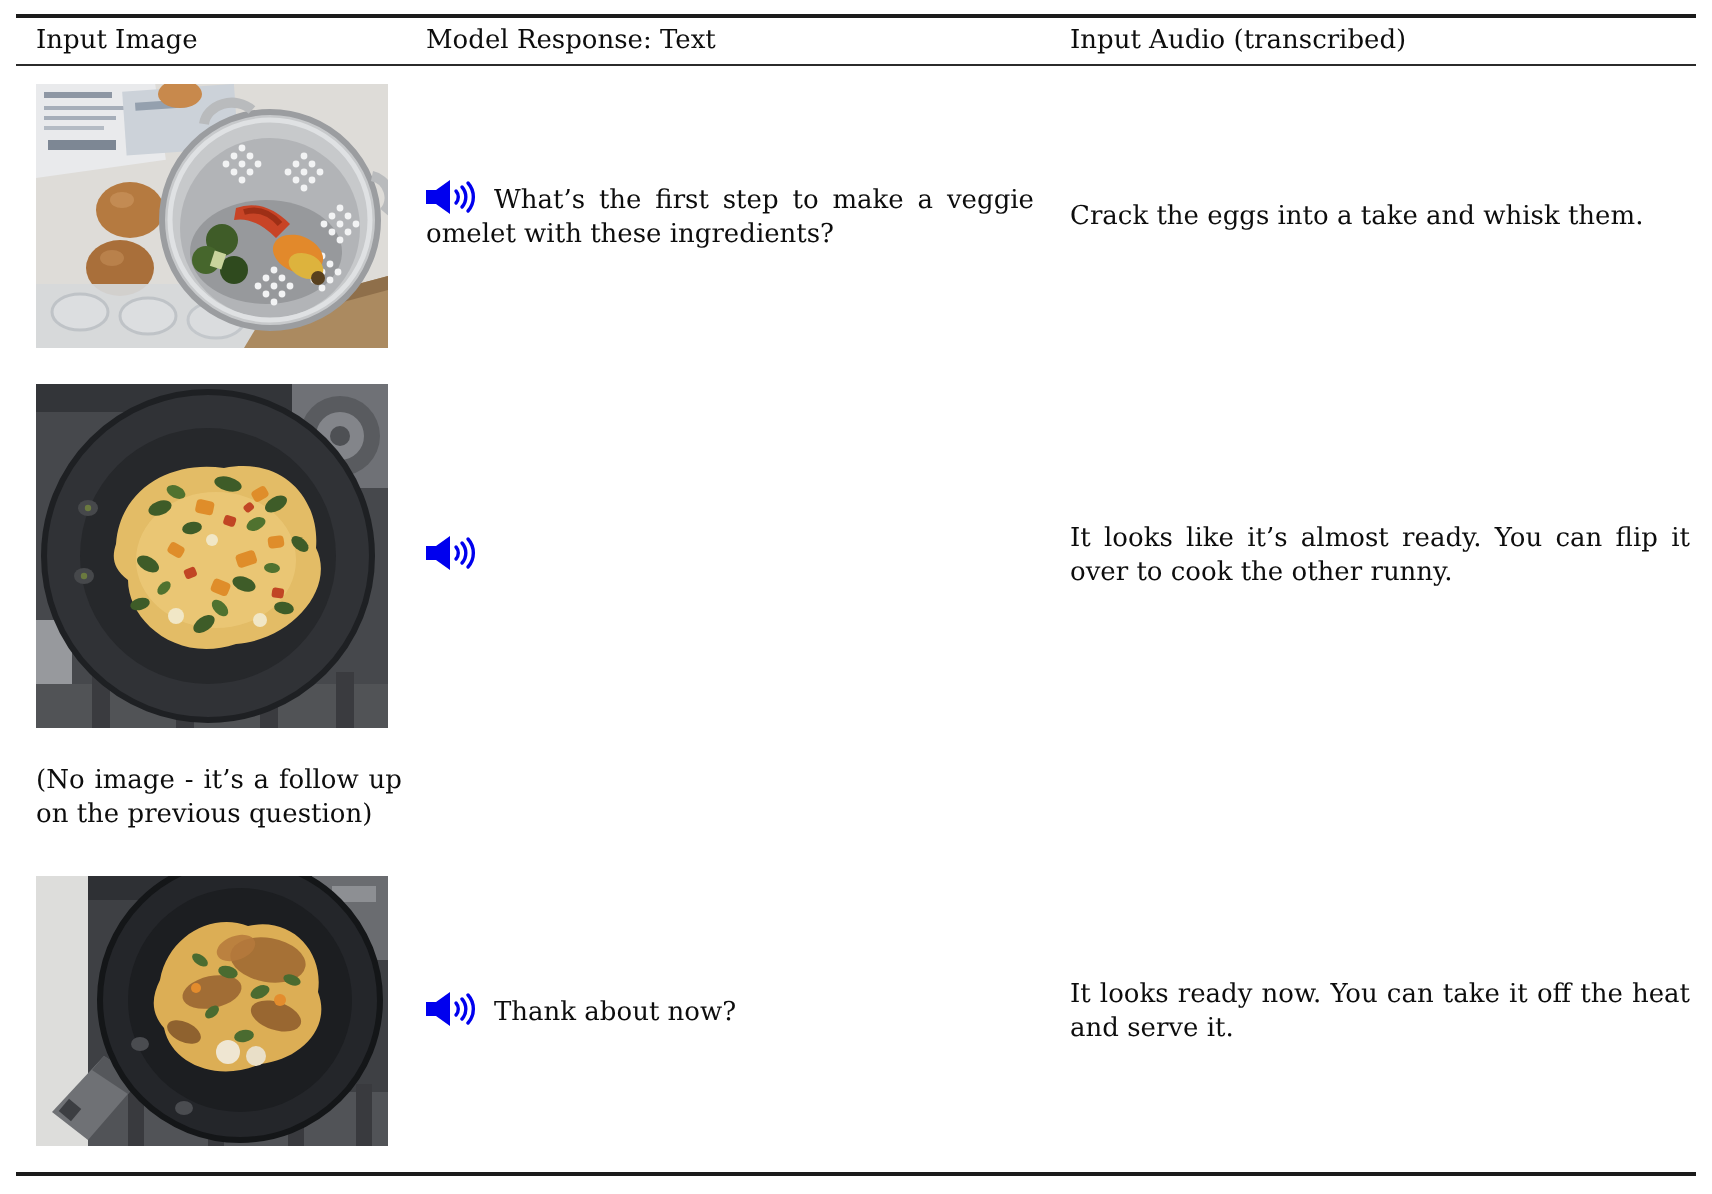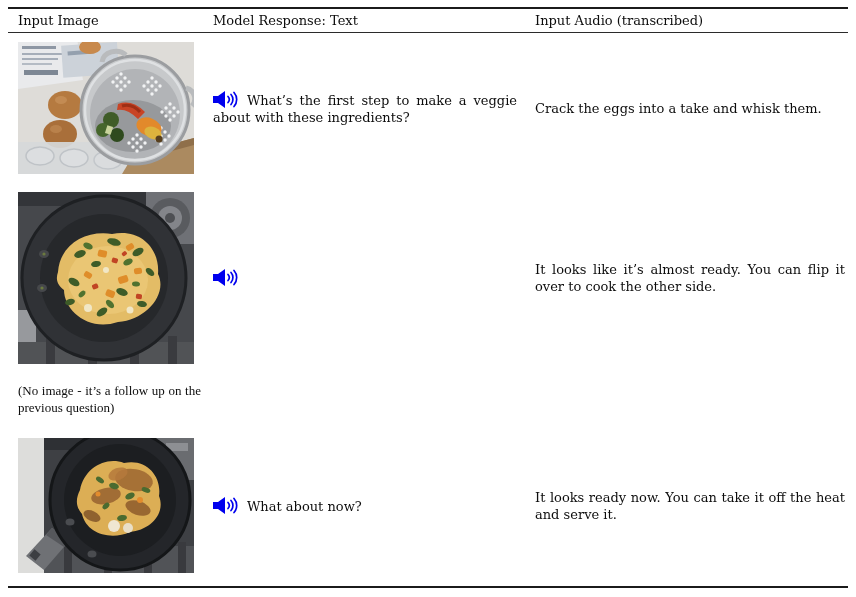--- a/index.html
+++ b/index.html
@@ -15,21 +15,21 @@
   .grid {
     display: grid;
     grid-template-columns: 195px 322px 313px;
     padding-left: 10px;
   }
   .header-row { height: 23px; align-items: center; }
   .th { font-size: 13px; line-height: 15px; text-align: left; }
   .row { align-items: center; }
   .row1 { height: 150px; }
   .row2 { height: 189px; }
-  .row3 { height: 53px; font-family: Liberation Serif, serif; }
+  .row3 { height: 53px; }
   .row4 { height: 161px; }
   .cell { font-size: 13px; line-height: 17px; text-align: justify; }
   .img-cell { padding-right: 19px; }
   .img-cell svg.photo { display: block; width: 176px; }
   .noimg-cell { padding-right: 12px; }
   .audio-cell { padding-right: 18px; }
   .resp-cell { padding-right: 3px; }
   .speaker {
     display: inline-block;
     width: 26px; height: 17px;
@@ -115,21 +115,21 @@
     <div class="cell audio-cell">
       <span class="speaker">
         <svg viewBox="0 0 26 17" width="26" height="17">
           <polygon points="0,5 5,5 12,0 12,17 5,12 0,12" fill="#0000ee"></polygon>
           <g fill="none" stroke-width="1.7" stroke-linecap="round" stroke="#0000ee">
             <path d="M15,5.5 a4.5,4.5 0 0 1 0,6"></path>
             <path d="M18,3.5 a7.5,7.5 0 0 1 0,10"></path>
             <path d="M21,1.5 a10.5,10.5 0 0 1 0,14"></path>
           </g>
         </svg>
-      </span><span>What’s the first step to make a veggie about with these ingredients?</span>
+      </span><span>What’s the first step to make a veggie omelet with these ingredients?</span>
     </div>
     <div class="cell resp-cell">
       <span>Crack the eggs into a take and whisk them.</span>
     </div>
   </div>
 
   <div class="grid row row2">
     <div class="cell img-cell">
       <svg class="photo" viewBox="0 0 176 172" height="172" role="img" aria-label="Photo: frying pan on a stovetop holding an uncooked vegetable omelet with runny egg, spinach and peppers">
         <rect width="176" height="172" fill="#46484c"></rect>
@@ -199,21 +199,21 @@
           <polygon points="0,5 5,5 12,0 12,17 5,12 0,12" fill="#0000ee"></polygon>
           <g fill="none" stroke-width="1.7" stroke-linecap="round" stroke="#0000ee">
             <path d="M15,5.5 a4.5,4.5 0 0 1 0,6"></path>
             <path d="M18,3.5 a7.5,7.5 0 0 1 0,10"></path>
             <path d="M21,1.5 a10.5,10.5 0 0 1 0,14"></path>
           </g>
         </svg>
       </span>
     </div>
     <div class="cell resp-cell">
-      <span>It looks like it’s almost ready. You can flip it over to cook the other side.</span>
+      <span>It looks like it’s almost ready. You can flip it over to cook the other runny.</span>
     </div>
   </div>
 
   <div class="grid row row3">
     <div class="cell noimg-cell">(No image - it’s a follow up on the previous question)</div>
   </div>
 
   <div class="grid row row4">
     <div class="cell img-cell">
       <svg class="photo" viewBox="0 0 176 135" height="135" role="img" aria-label="Photo: frying pan on a stovetop holding a cooked golden-brown omelet">
@@ -258,21 +258,21 @@
     <div class="cell audio-cell">
       <span class="speaker">
         <svg viewBox="0 0 26 17" width="26" height="17">
           <polygon points="0,5 5,5 12,0 12,17 5,12 0,12" fill="#0000ee"></polygon>
           <g fill="none" stroke-width="1.7" stroke-linecap="round" stroke="#0000ee">
             <path d="M15,5.5 a4.5,4.5 0 0 1 0,6"></path>
             <path d="M18,3.5 a7.5,7.5 0 0 1 0,10"></path>
             <path d="M21,1.5 a10.5,10.5 0 0 1 0,14"></path>
           </g>
         </svg>
-      </span><span>What about now?</span>
+      </span><span>Thank about now?</span>
     </div>
     <div class="cell resp-cell">
       <span>It looks ready now. You can take it off the heat and serve it.</span>
     </div>
   </div>
 
   <div class="rule-thick"></div>
 
 </div>
 

